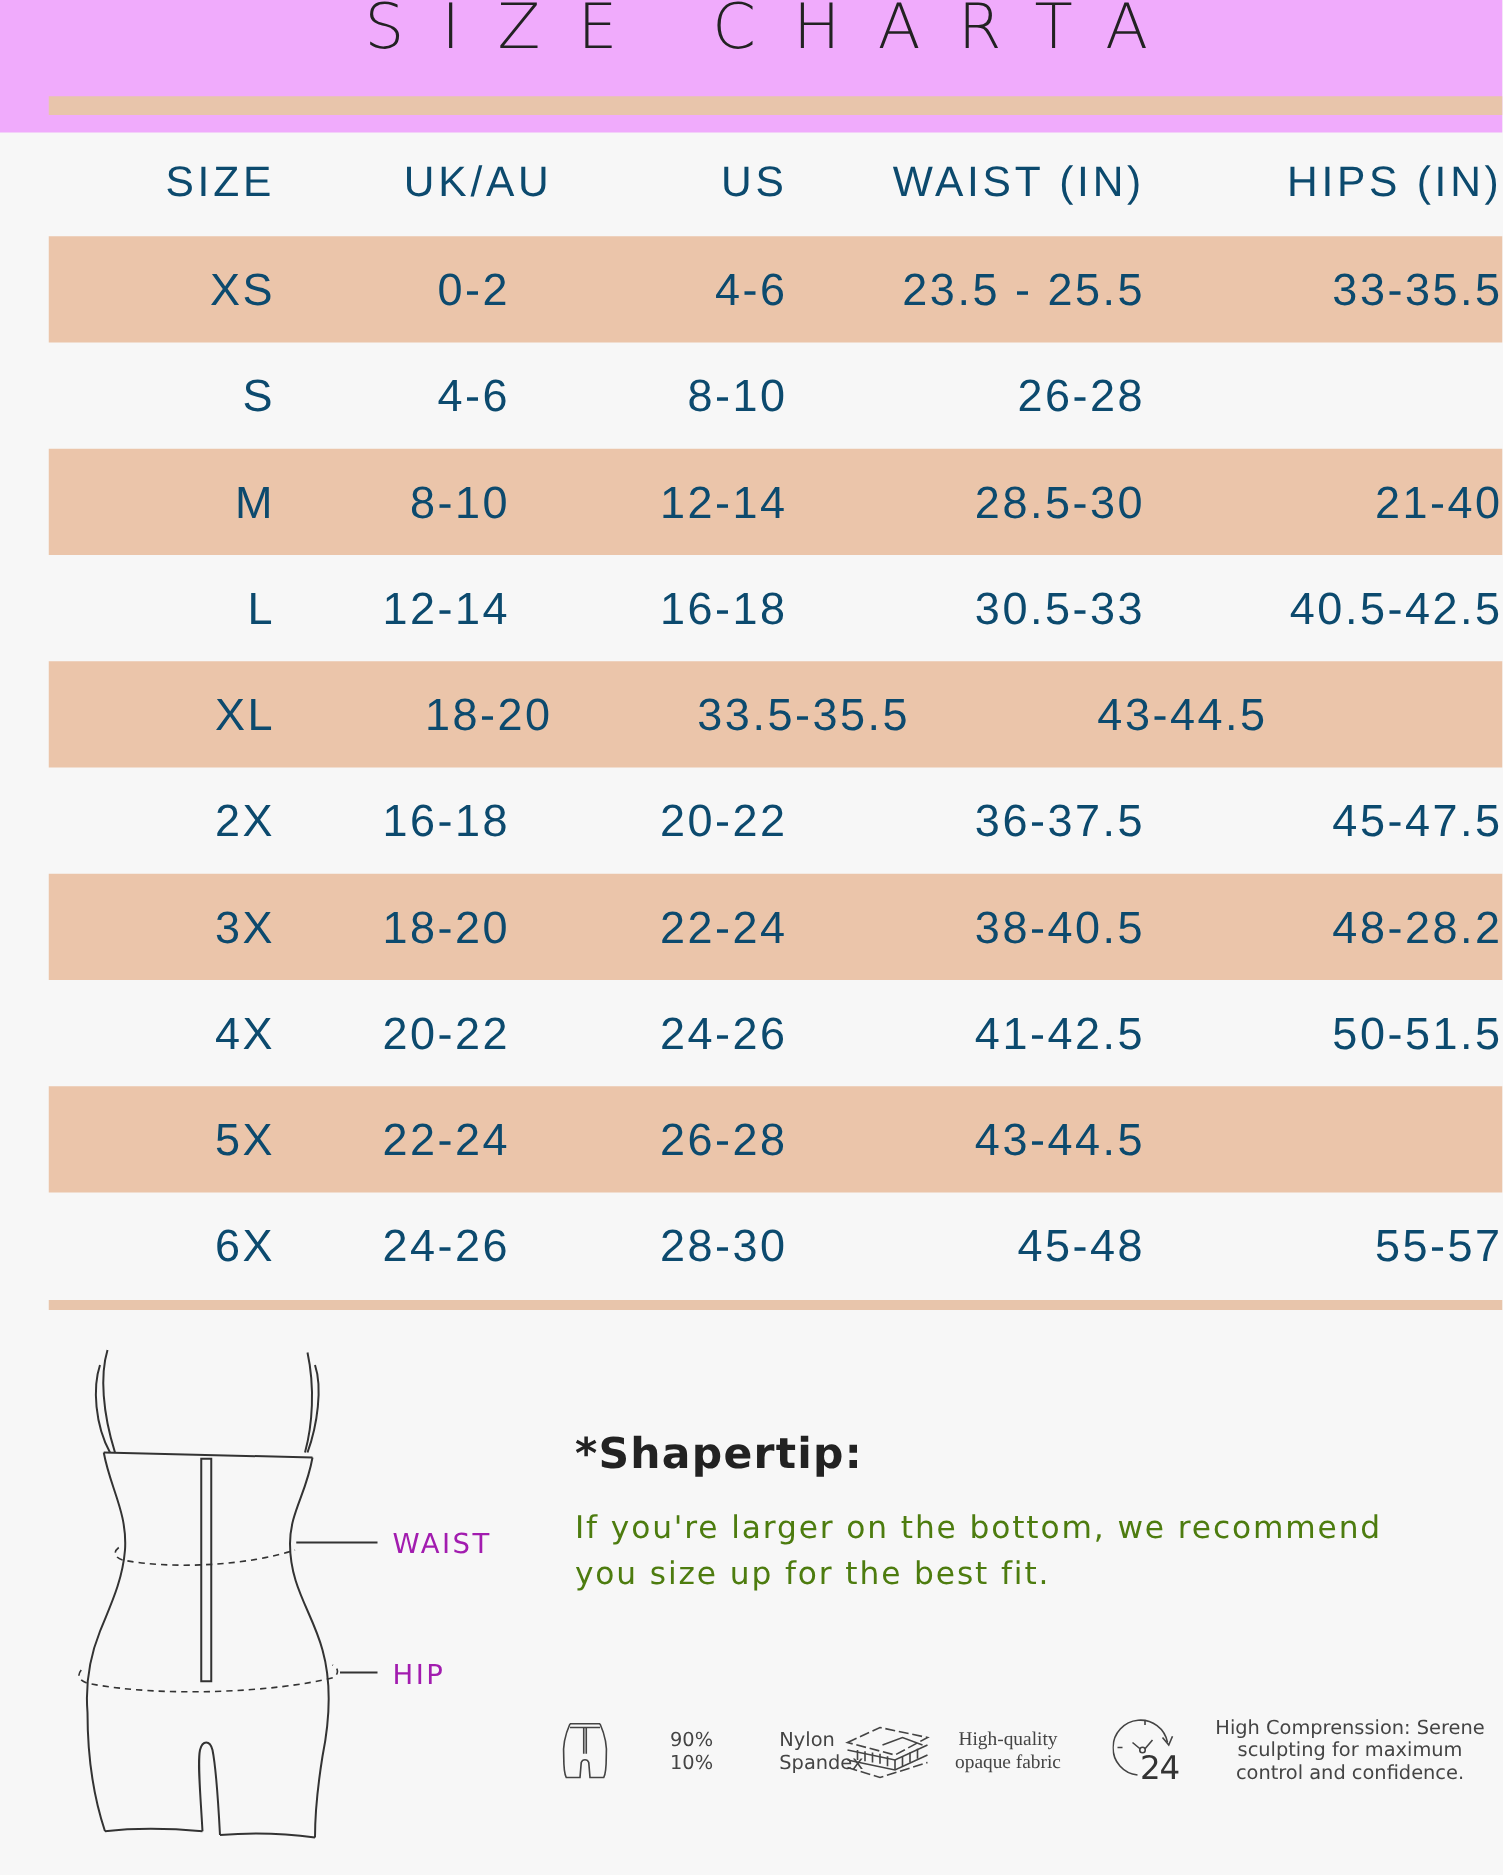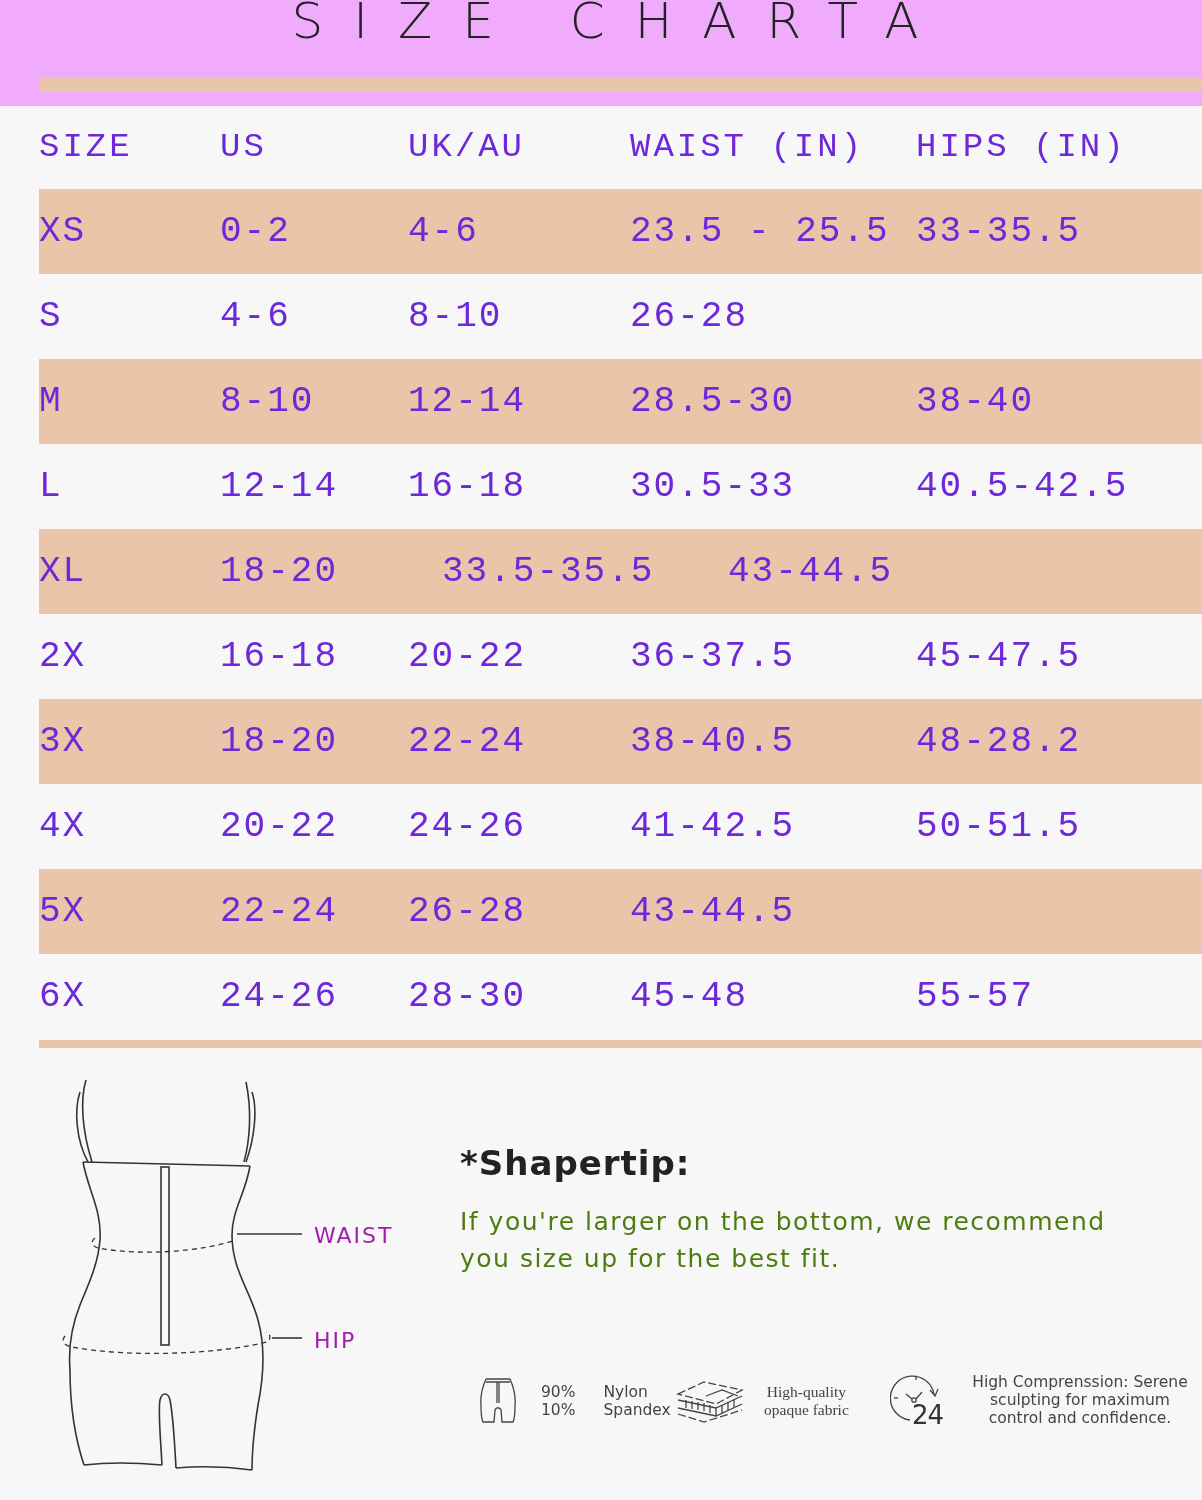--- a/index.html
+++ b/index.html
@@ -12,22 +12,22 @@
     font-family: "DejaVu Sans", sans-serif; font-weight: 300; font-size: 50px; letter-spacing: 30px;
     color: #222; line-height: 70px; white-space: nowrap;
   }
   .bar-top { position: absolute; left: 39px; top: 77px; width: 1163px; height: 15px; background: #e8c5ab; }
 
   .table { position: absolute; left: 39px; top: 104px; width: 1163px; }
   .row { display: flex; height: 85px; align-items: center; }
   .row.header { height: 85px; }
   .row.shade { background: #ebc5aa; }
   .cell {
-    text-align: left; font-size: 36px; letter-spacing: 2px; color: #6d28d9; font-weight: 400;
-    font-family: Liberation Mono, monospace; white-space: nowrap;
+    text-align: right; font-size: 36px; letter-spacing: 2px; color: #0c4a6e; font-weight: 400;
+    font-family: Liberation Sans, sans-serif; white-space: nowrap;
   }
   .header .cell { font-size: 34px; letter-spacing: 3px; }
   .c0 { width: 181px; }
   .c1 { width: 188px; }
   .c2 { width: 222px; }
   .c3 { width: 286px; }
   .c4 { width: 286px; }
 
   .bar-bottom { position: absolute; left: 39px; top: 1040px; width: 1163px; height: 8px; background: #e8c5ab; }
 
@@ -45,22 +45,22 @@
 <body>
 
 <div class="top-area">
   <div class="title">SIZE CHARTA</div>
 </div>
 <div class="bar-top"></div>
 
 <div class="table">
   <div class="row header">
     <div class="cell c0">SIZE</div>
+    <div class="cell c2">UK/AU</div>
     <div class="cell c1">US</div>
-    <div class="cell c2">UK/AU</div>
     <div class="cell c3">WAIST (IN)</div>
     <div class="cell c4">HIPS (IN)</div>
   </div>
 
   <div class="row shade">
     <div class="cell c0">XS</div>
     <div class="cell c1">0-2</div>
     <div class="cell c2">4-6</div>
     <div class="cell c3">23.5 - 25.5</div>
     <div class="cell c4">33-35.5</div>
@@ -69,21 +69,21 @@
     <div class="cell c0">S</div>
     <div class="cell c1">4-6</div>
     <div class="cell c2">8-10</div>
     <div class="cell c3">26-28</div>
   </div>
   <div class="row shade">
     <div class="cell c0">M</div>
     <div class="cell c1">8-10</div>
     <div class="cell c2">12-14</div>
     <div class="cell c3">28.5-30</div>
-    <div class="cell c4">38-40</div>
+    <div class="cell c4">21-40</div>
   </div>
   <div class="row">
     <div class="cell c0">L</div>
     <div class="cell c1">12-14</div>
     <div class="cell c2">16-18</div>
     <div class="cell c3">30.5-33</div>
     <div class="cell c4">40.5-42.5</div>
   </div>
   <div class="row shade">
     <div class="cell c0">XL</div>
@@ -159,21 +159,21 @@
       <line x1="232" y1="268" x2="262" y2="268"></line>
     </g>
   </svg>
   <div class="fig-label" style="left:274px; top:153px;">WAIST</div>
   <div class="fig-label" style="left:274px; top:258px;">HIP</div>
 </div>
 
 <div class="tip-title">*Shapertip:</div>
 <div class="tip-body">If you're larger on the bottom, we recommend you size up for the best fit.</div>
 
-<div class="feature" style="left:478px; top:1376px;">
+<div class="feature" style="left:448px; top:1376px;gap:25px;">
   <svg width="40" height="50" viewBox="0 0 40 50">
     <g fill="none" stroke="#444" stroke-width="1.3">
       <path d="M8 3 L32 3 M8 6 L32 6"></path>
       <path d="M8 3 C4 12, 2 20, 3 30 C3 38, 4 44, 5 46 L16 46 L17 34 C18 31, 22 31, 23 34 L24 46 L35 46 C36 44, 37 38, 37 30 C38 20, 36 12, 32 3"></path>
       <line x1="19" y1="6" x2="19" y2="27"></line>
       <line x1="21" y1="6" x2="21" y2="27"></line>
     </g>
   </svg>
   <div class="ftext" style="margin-left:23px;">
     <div>90%</div>

